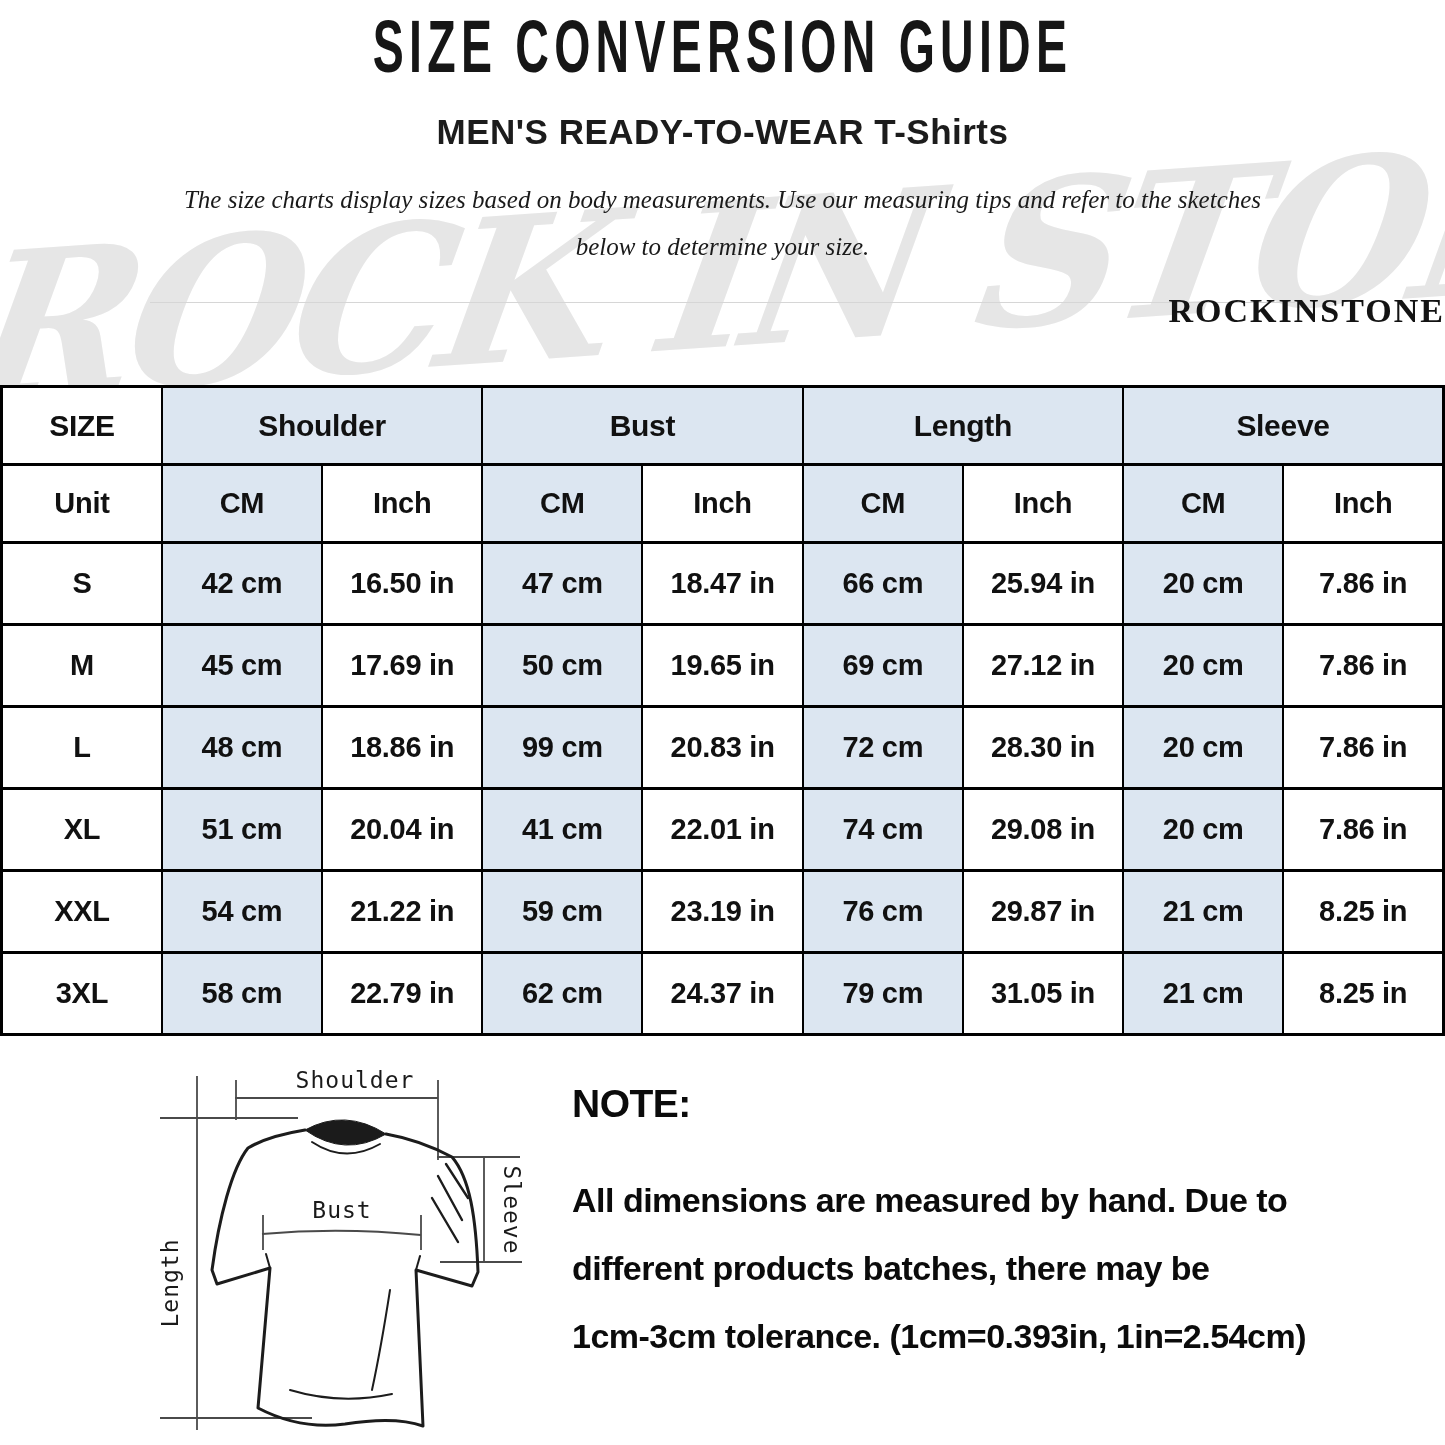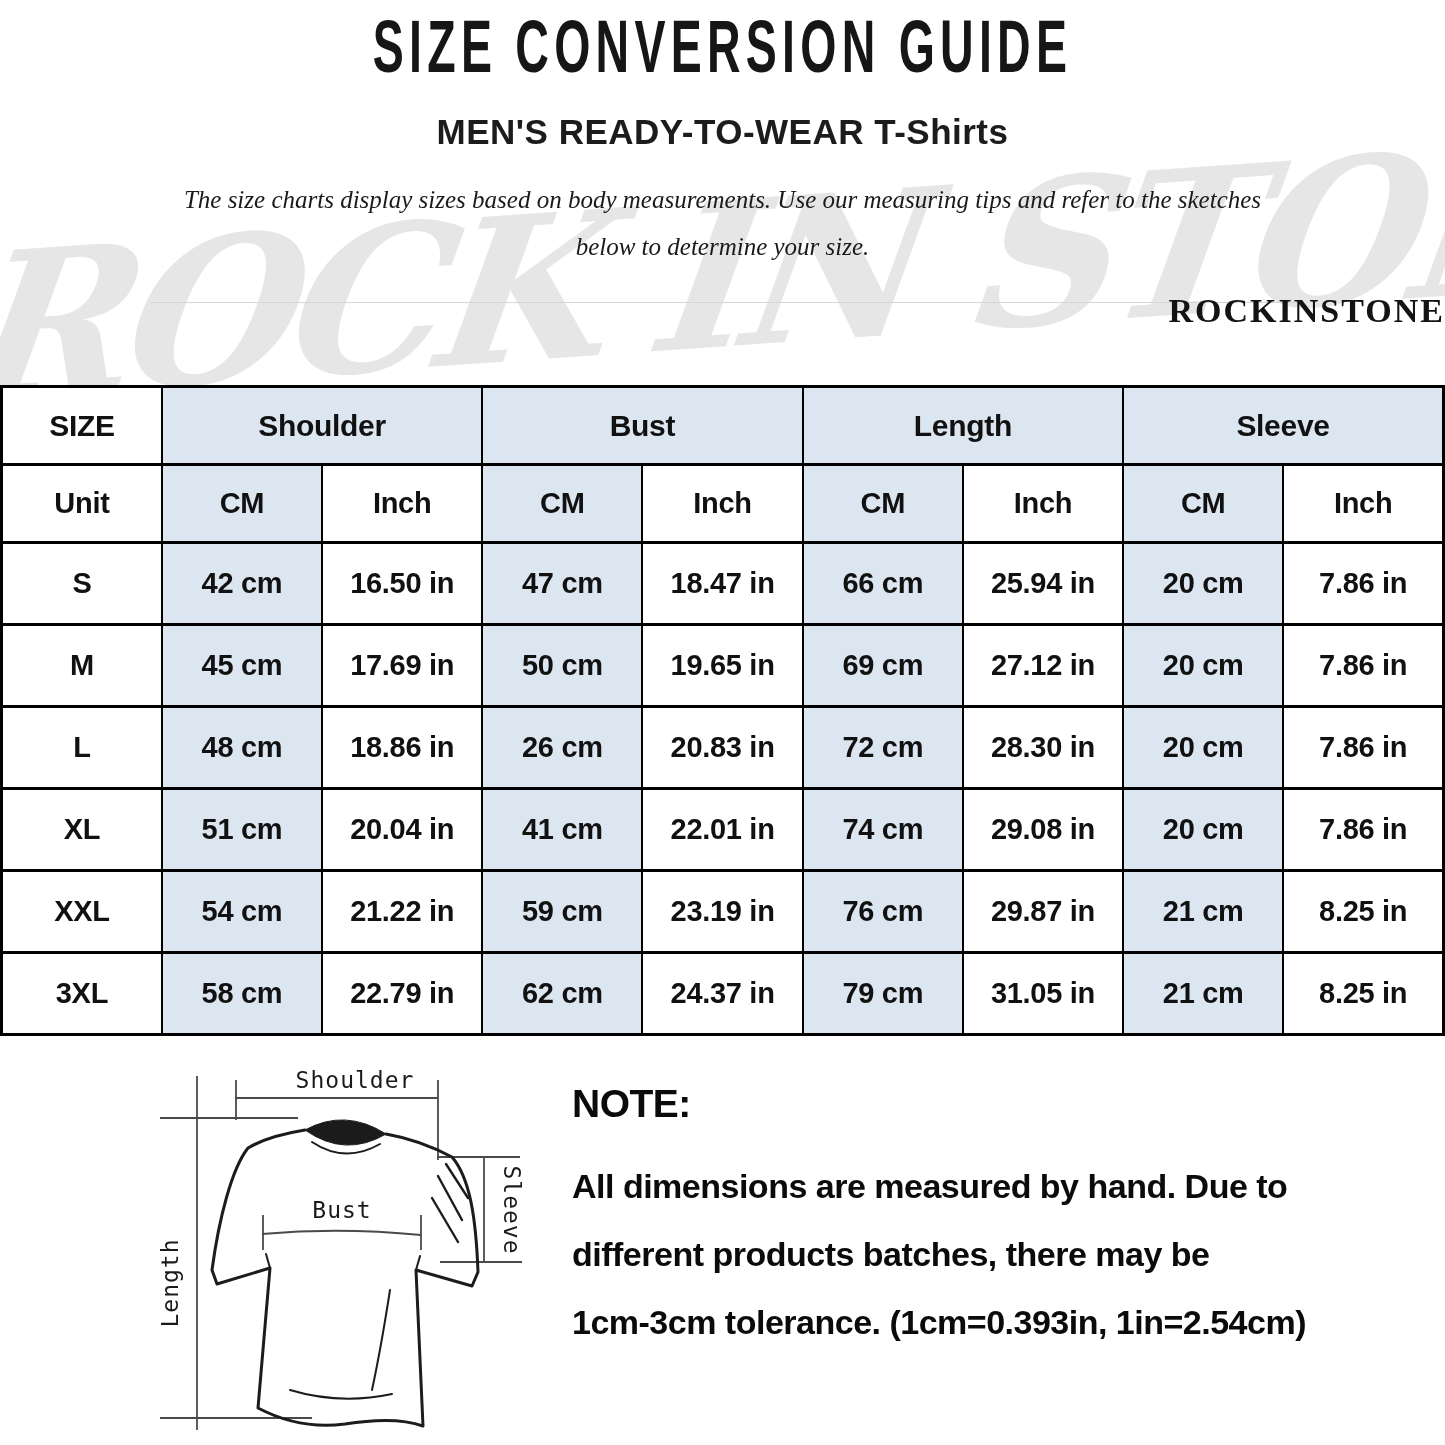--- a/index.html
+++ b/index.html
@@ -55,21 +55,21 @@
   .size-table .r-data th,.size-table .r-data td{height:79px;font-size:29px;}
   .c-blue{background:#dce6f1;}
   .c-white{background:#ffffff;}
   
   .diagram{position:absolute;left:140px;top:1058px;width:430px;height:387px;z-index:2;}
   .diagram text{
     font-family:"DejaVu Sans Mono",monospace;font-size:23px;fill:#1a1a1a;letter-spacing:1px;
   }
   
   .note{position:absolute;left:572px;top:1082px;width:840px;z-index:2;color:#0b0b0b;}
-  .note-heading{font-weight:700;font-size:39px;letter-spacing:-.5px;margin-bottom:26px;}
+  .note-heading{font-weight:700;font-size:39px;letter-spacing:-.5px;margin-bottom:40px;}
   .note-line{font-weight:700;font-size:34px;letter-spacing:-.5px;line-height:68px;white-space:nowrap;}
 </style>
 </head>
 <body>
 
 <div id="page">
 
   <div class="watermark">ROCK IN STONE</div>
 
   <div class="title">SIZE CONVERSION GUIDE</div>
@@ -135,21 +135,21 @@
           <td class="c-white">19.65 in</td>
           <td class="c-blue">69 cm</td>
           <td class="c-white">27.12 in</td>
           <td class="c-blue">20 cm</td>
           <td class="c-white">7.86 in</td>
         </tr>
         <tr class="r-data">
           <th class="c-white">L</th>
           <td class="c-blue">48 cm</td>
           <td class="c-white">18.86 in</td>
-          <td class="c-blue">26 cm</td>
+          <td class="c-blue">99 cm</td>
           <td class="c-white">20.83 in</td>
           <td class="c-blue">72 cm</td>
           <td class="c-white">28.30 in</td>
           <td class="c-blue">20 cm</td>
           <td class="c-white">7.86 in</td>
         </tr>
         <tr class="r-data">
           <th class="c-white">XL</th>
           <td class="c-blue">51 cm</td>
           <td class="c-white">20.04 in</td>

